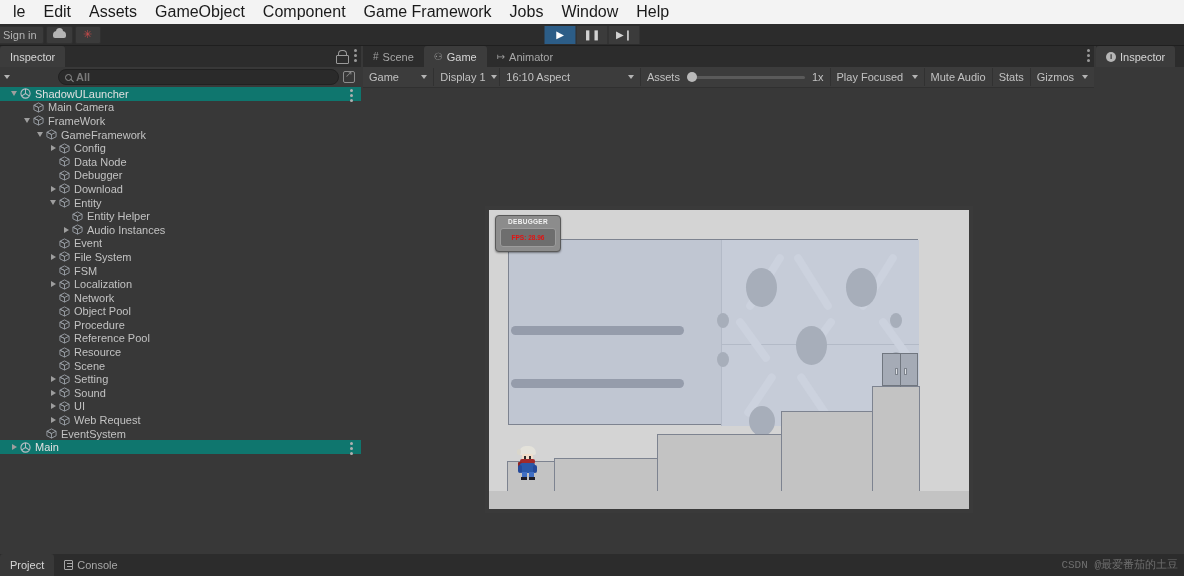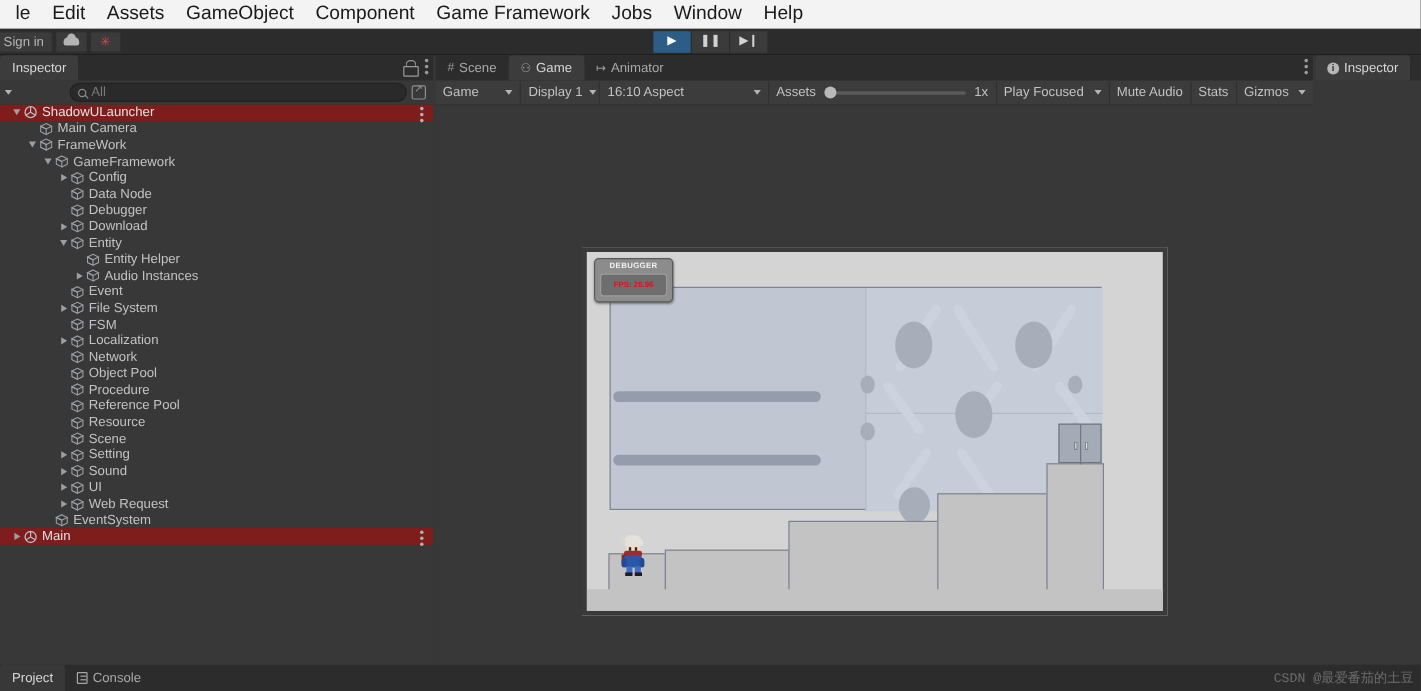--- a/index.html
+++ b/index.html
@@ -88,21 +88,21 @@
     background: #383838; padding: 0 6px 0 2px;
   }
   .h-create { display: flex; align-items: center; gap: 2px; color: #b4b4b4; font-size: 11px; }
   .caret-dn {
     width: 0; height: 0; border-left: 3.5px solid transparent;
     border-right: 3.5px solid transparent; border-top: 4px solid #b4b4b4;
   }
   .searchbox {
     flex: 1; height: 16px; background: #2a2a2a; border: 1px solid #212121;
     border-radius: 8px; display: flex; align-items: center; gap: 4px;
-    padding: 0 6px; margin-left: 44px;
+    padding: 0 6px; margin-left: 44px; font-weight: bold;
   }
   .searchbox .ph { color: #7a7a7a; font-size: 11px; }
   .mag {
     width: 7px; height: 7px; border: 1.4px solid #8d8d8d; border-radius: 50%;
     position: relative; flex: none;
   }
   .mag:after {
     content: ""; position: absolute; right: -3px; bottom: -2px; width: 4px;
     height: 1.4px; background: #8d8d8d; transform: rotate(45deg);
   }
@@ -113,21 +113,21 @@
   .expand-ico:after {
     content: "↗"; position: absolute; left: 1px; top: -3px;
     font-size: 9px; color: #8d8d8d;
   }
 
   .h-tree { position: relative; background: #383838; height: 448px; overflow: hidden; }
   .h-row {
     height: 13.6px; display: flex; align-items: center; font-size: 11px;
     color: #c2c2c2; white-space: nowrap; position: relative;
   }
-  .h-row.rowsel { background: #7f1d1d; }
+  .h-row.rowsel { background: #0f766e; }
   .h-row .arrow {
     width: 12px; flex: none; display: flex; align-items: center; justify-content: center;
   }
   .arrow i {
     width: 0; height: 0; border-top: 3.5px solid transparent;
     border-bottom: 3.5px solid transparent; border-left: 5px solid #9e9e9e;
   }
   .arrow.open i {
     border-left: 3.5px solid transparent; border-right: 3.5px solid transparent;
     border-top: 5px solid #9e9e9e; border-bottom: none;

